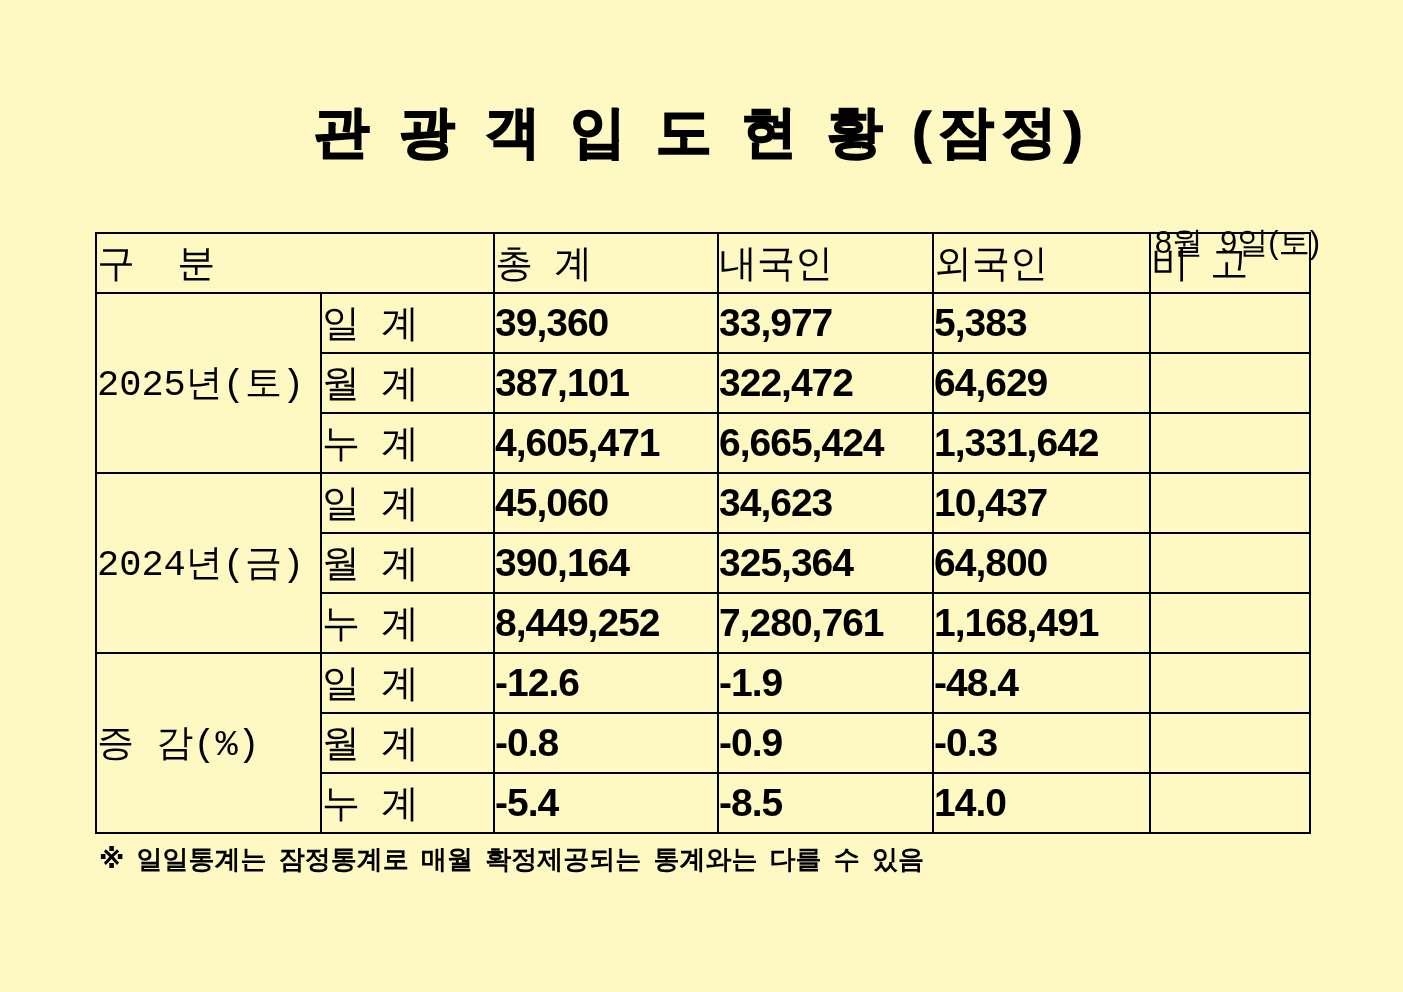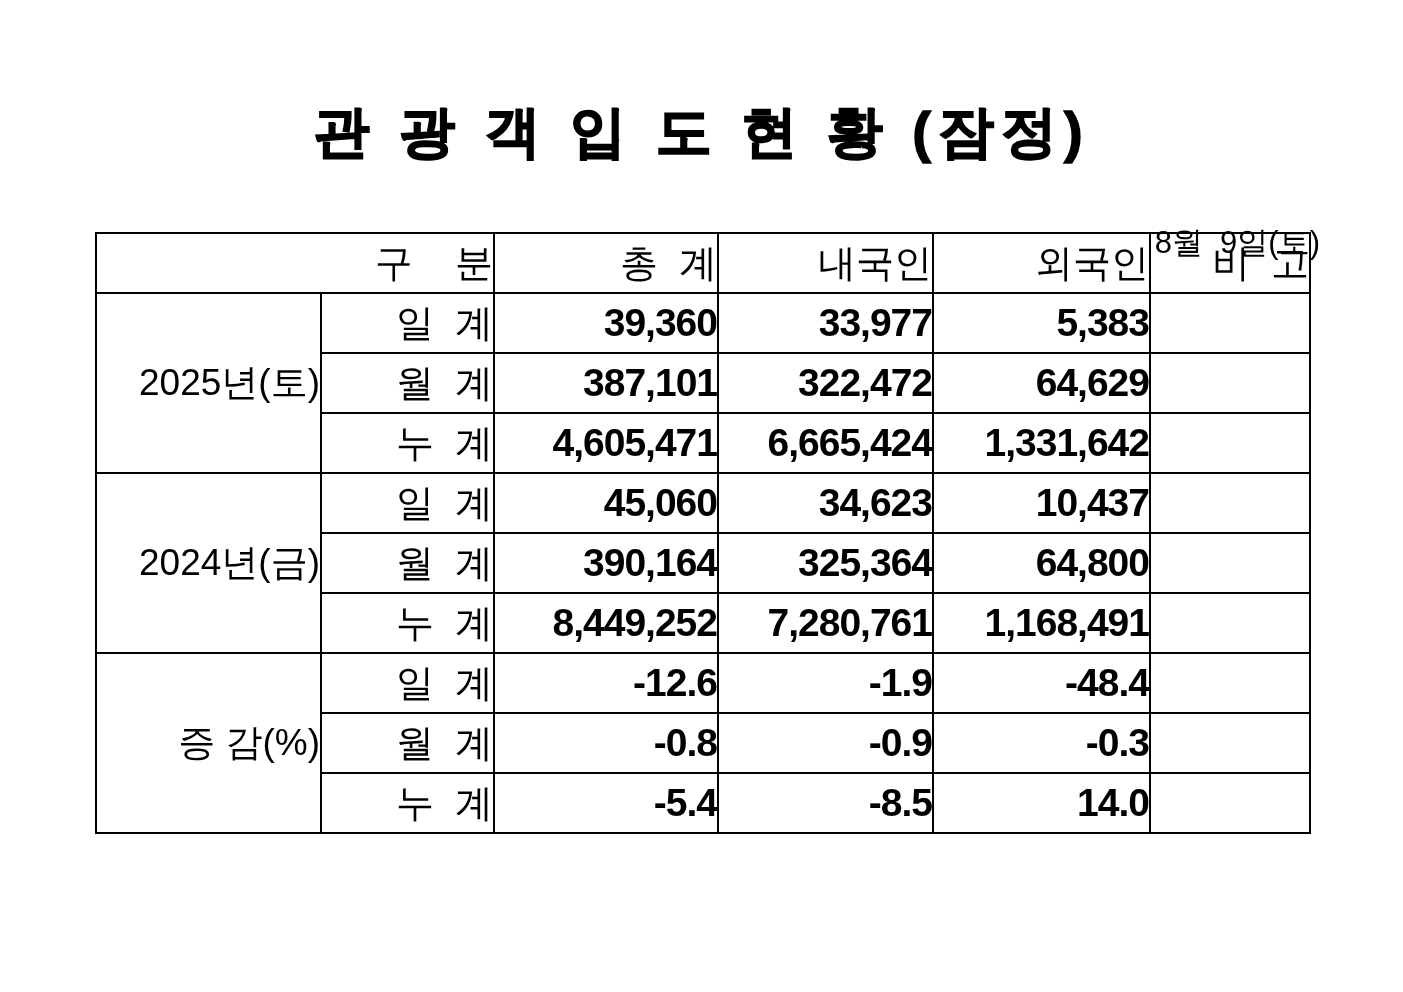--- a/index.html
+++ b/index.html
@@ -1,21 +1,21 @@
 <!DOCTYPE html>
 <html><head>
 <meta charset="utf-8">
 <style>
   * { margin: 0; padding: 0; box-sizing: border-box; }
   html, body { background: #888; }
   .page {
     position: relative;
     width: 1403px;
     height: 992px;
-    background: #ffffff;
+    background: #fef9c3;
     color: #000000;
     font-family: "Liberation Sans", "DejaVu Sans", sans-serif;
     overflow: hidden;
   }
   .title {
     position: absolute;
     top: 96px;
     left: 0;
     width: 100%;
     text-align: center;
@@ -38,34 +38,35 @@
   table.stats {
     position: absolute;
     left: 95px;
     top: 232px;
     width: 1214px;
     border-collapse: collapse;
     table-layout: fixed;
   }
   table.stats th, table.stats td {
     border: 2px solid #000;
-    text-align: right;
+    text-align: left;
     vertical-align: middle;
     white-space: pre;
     overflow: hidden;
     padding: 0;
   }
   table.stats tr { height: 60px; }
   th.hdr {
     font-size: 38px;
     font-weight: 400;
   }
   td.year {
     font-size: 37px;
     font-weight: 400;
+    font-family: Liberation Mono, monospace;
   }
   td.period {
     font-size: 38px;
     font-weight: 400;
     border-radius: 16px;
   }
   td.num {
     font-size: 39px;
     font-weight: 700;
     letter-spacing: -1px;
@@ -174,14 +175,15 @@
       <tr>
         <td class="period">누  계</td>
         <td class="num">-5.4</td>
         <td class="num">-8.5</td>
         <td class="num">14.0</td>
         <td class="remarks"></td>
       </tr>
     </tbody>
   </table>
 
+  <div class="footnote">※ 일일통계는 잠정통계로 매월 확정제공되는 통계와는 다를 수 있음</div>
 
 </div>
 
 </body></html>

